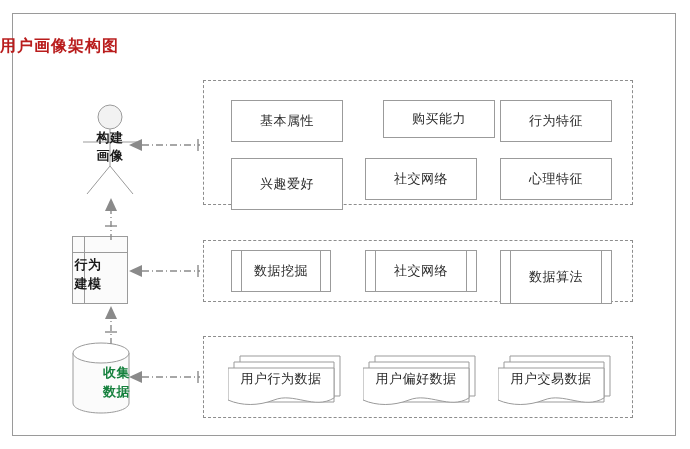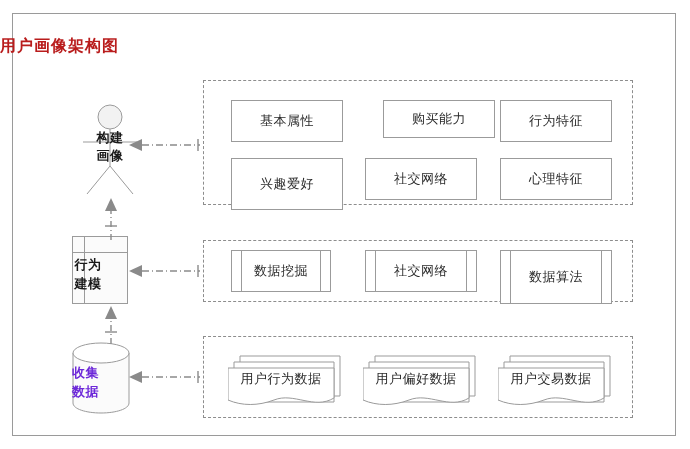--- a/index.html
+++ b/index.html
@@ -172,24 +172,24 @@
     left: 72px;
     top: 342px;
     width: 58px;
     height: 72px;
   }
   .cylinder-label {
     position: absolute;
     left: 72px;
     top: 363px;
     width: 58px;
-    text-align: left;
+    text-align: right;
     font-size: 13px;
     font-weight: bold;
-    color: #6d28d9;
+    color: #15803d;
     line-height: 19px;
     letter-spacing: 0.5px;
   }
 
   
   .connector { position: absolute; }
   .connector svg { display: block; overflow: visible; }
 </style>
 </head>
 <body>

